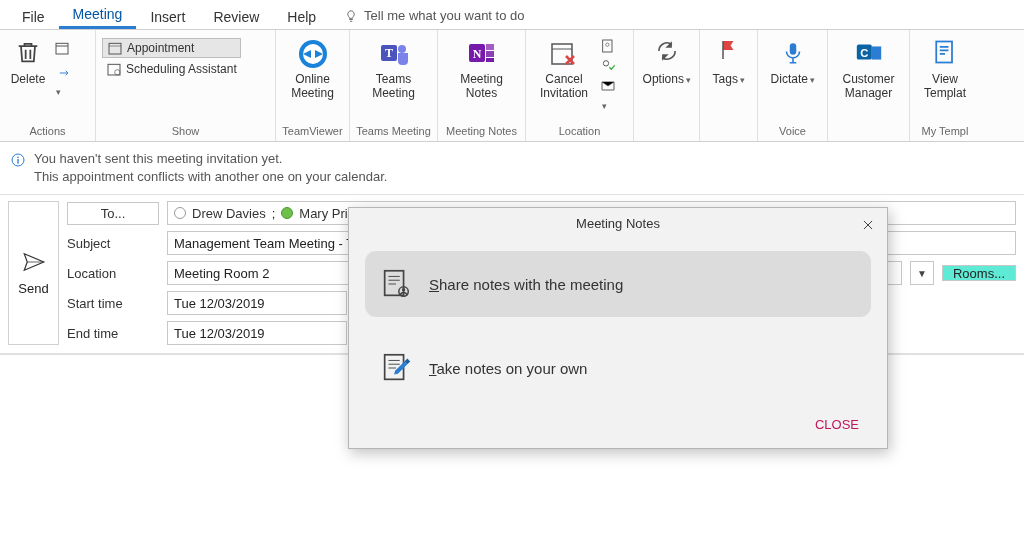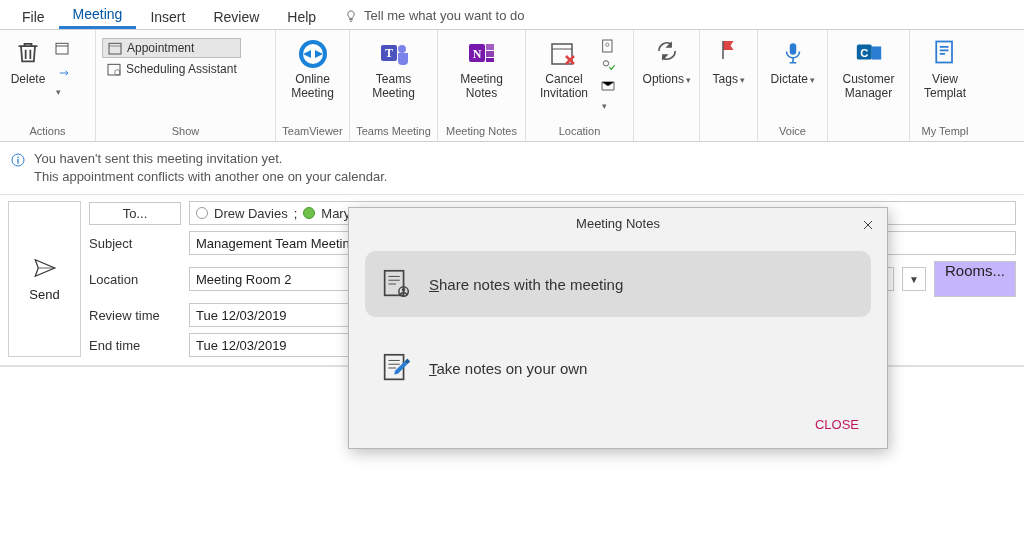--- a/index.html
+++ b/index.html
@@ -118,21 +118,21 @@
   }
 
   
   .formarea {
     display:flex;
     padding: 6px 8px 8px 8px;
     gap: 8px;
     border-bottom:1px solid #e0e0e0;
   }
   .sendbox {
-    width:73px;
+    width:51px;
     border:1px solid #d0d0d0;
     display:flex;
     flex-direction:column;
     align-items:center;
     justify-content:center;
     gap:4px;
     padding:10px 0;
   }
   .form-rows { flex:1; display:flex; flex-direction:column; gap:6px; }
   .frow { display:flex; align-items:center; gap:8px; }
@@ -157,22 +157,22 @@
     display:flex;
     align-items:center;
     gap:6px;
   }
   .finput.short { flex:0 0 180px; }
   .calbtn {
     width:24px;height:24px;border:1px solid #c8c8c8;background:#fff;
     display:flex;align-items:center;justify-content:center;
   }
   .roomsbtn {
-    height:36px;border:1px solid #c8c8c8;background:#c4b5fd;
-    padding: 0 10px; font-size:15px;
+    height:16px;border:1px solid #c8c8c8;background:#5eead4;
+    padding: 0 10px; font-size:13px;
   }
   .dd {
     width:24px;height:24px;border:1px solid #c8c8c8;background:#fff;
     display:flex;align-items:center;justify-content:center;font-size:10px;color:#444;
   }
   .attendee { color:#333; }
   .presence { width:12px;height:12px;border-radius:50%; display:inline-block; border:1px solid #999; }
   .presence.none { background:#fff; }
   .presence.avail { background:#6fbf4b; border-color:#4a9b2e; }
 
@@ -510,21 +510,21 @@
     </div>
     <div class="frow">
       <div class="flabel">Location</div>
       <div class="finput">
           <span>Meeting Room 2</span>
         </div>
       <div class="dd">▼</div>
       <div class="roomsbtn">Rooms...</div>
     </div>
     <div class="frow">
-      <div class="flabel">Review time</div>
+      <div class="flabel">Start time</div>
       <div class="finput short">
           <span>Tue 12/03/2019</span>
         </div>
       <div class="calbtn">
         <svg viewBox="0 0 24 24" width="14" height="14">
             <rect x="3" y="5" width="18" height="16" fill="none" stroke="#555" stroke-width="1.5"></rect>
             <path stroke="#555" d="M3 9h18"></path>
           </svg>
       </div>
     </div>

